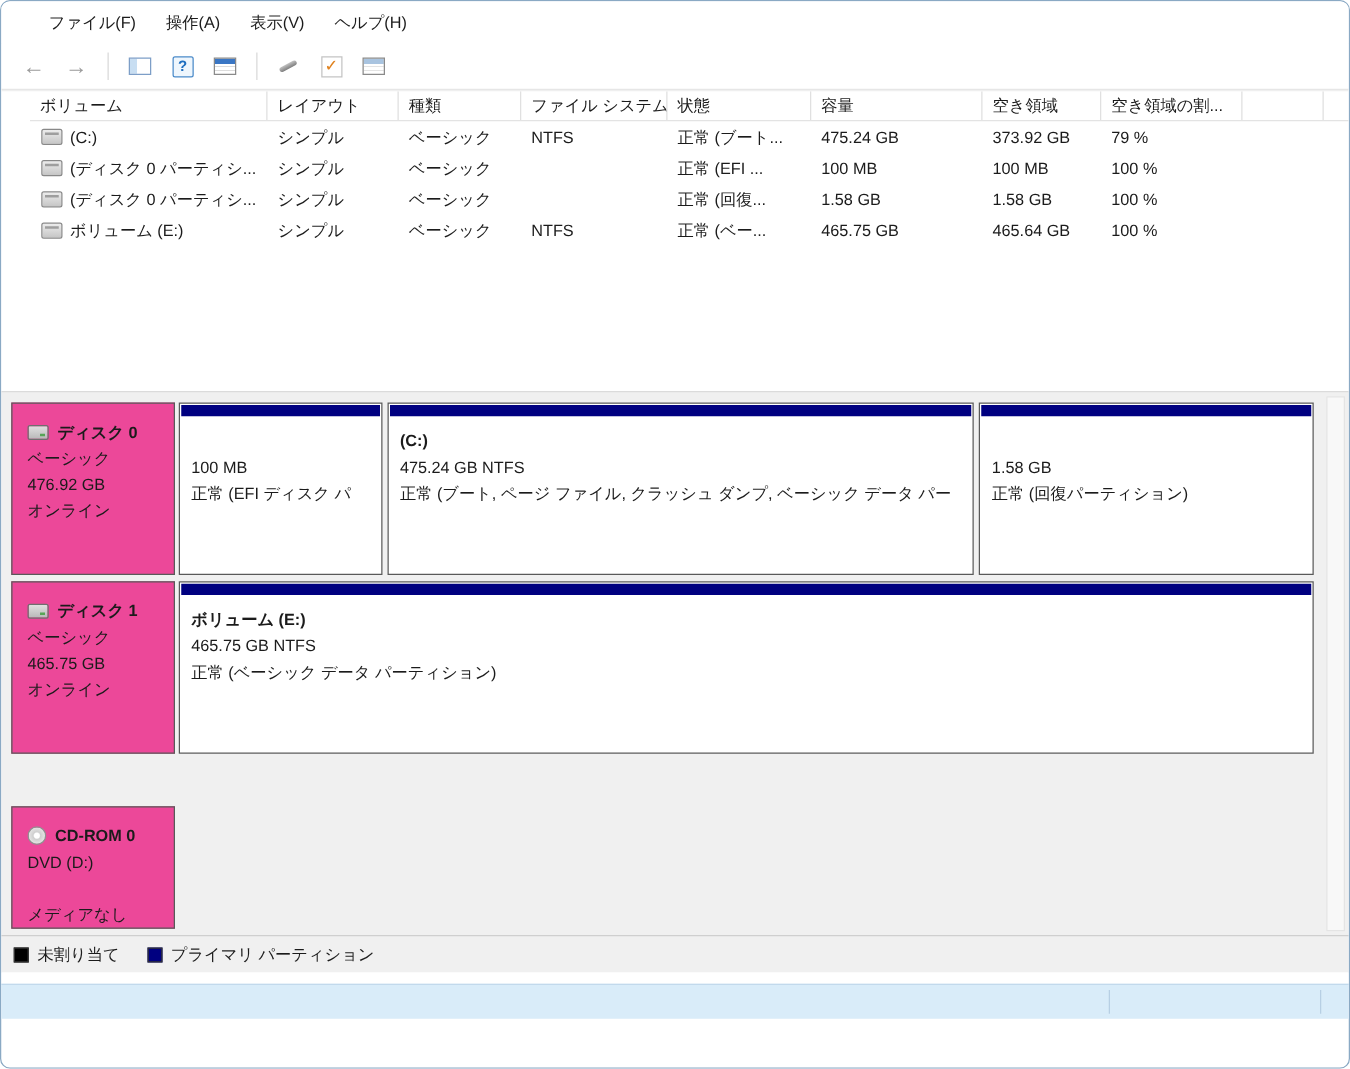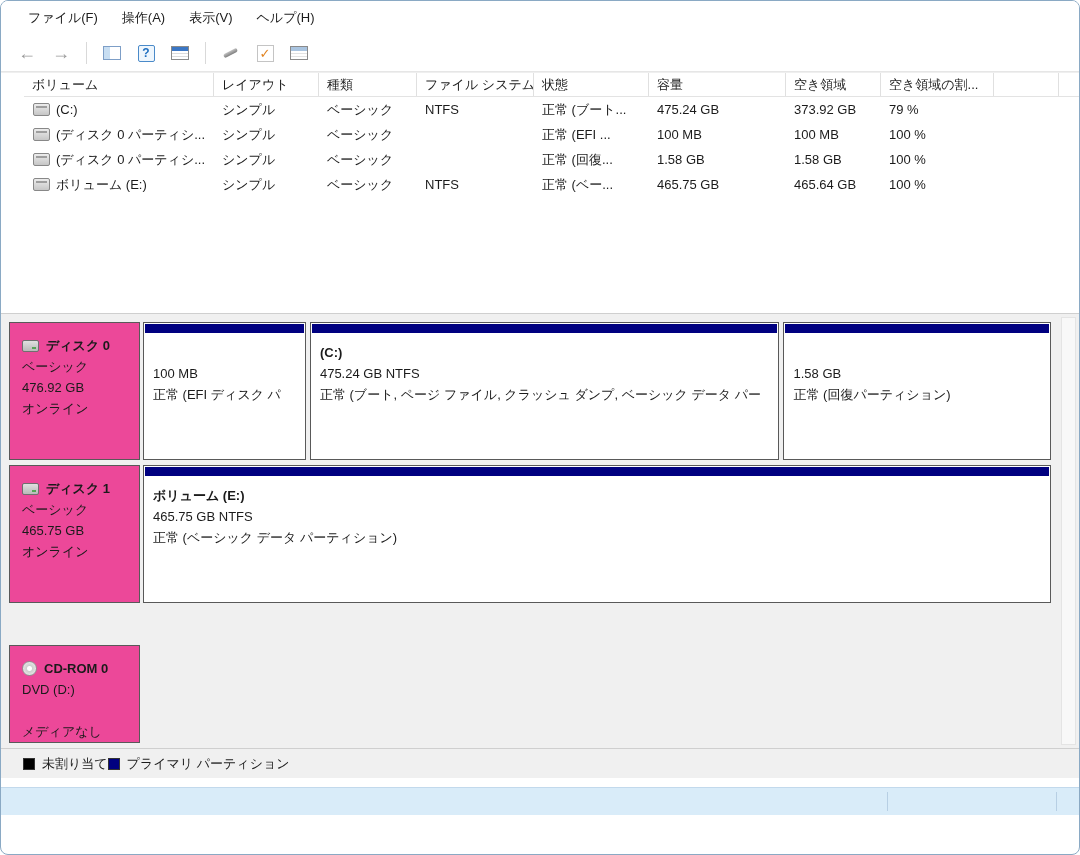--- a/index.html
+++ b/index.html
@@ -13,21 +13,21 @@
   .titlebar{height:42px;background:var(--titlebar-bg,#e9f3fa);display:flex;align-items:center;padding-left:16px;flex:0 0 auto;}
   .app-icon{width:17px;height:13px;border:1px solid #6f6f6f;border-radius:2px;background:linear-gradient(#e3e3e3,#bdbdbd);position:relative;margin-right:10px;flex:0 0 auto;}
   .app-icon::after{content:'';position:absolute;left:2px;top:2px;right:2px;height:3px;background:#8f8f8f;}
   .title{font-size:13.5px;white-space:nowrap;}
   .win-controls{margin-left:auto;display:flex;height:100%;}
   .wbtn{width:58px;height:100%;display:flex;align-items:center;justify-content:center;cursor:default;}
   .wglyph{font-size:16px;color:#202020;line-height:1;}
   .g-maximize{font-size:12px;}
   .g-close{font-size:17px;}
   
-  .menubar{height:34px;background:#fff;display:flex;align-items:center;padding-left:17px;gap:4px;flex:0 0 auto;}
+  .menubar{height:34px;background:#fff;display:flex;align-items:center;padding-left:28px;gap:4px;flex:0 0 auto;}
   .menu-item{padding:5px 10px;white-space:nowrap;}
   
   .toolbar{height:36px;background:#fff;display:flex;align-items:center;padding-left:12px;gap:6px;border-bottom:1px solid #e6e6e6;flex:0 0 auto;}
   .tb-btn{width:28px;height:28px;display:flex;align-items:center;justify-content:center;}
   .tb-sep{width:1px;height:22px;background:#d9d9d9;margin:0 5px;}
   .ic{display:inline-flex;align-items:center;justify-content:center;}
   .ic.back-icon,.ic.forward-icon{color:#9a9a9a;font-size:18px;font-weight:bold;line-height:1;}
   .ic.console-tree-icon{width:18px;height:14px;border:1px solid #7d9ec7;background:linear-gradient(to right,#c8def2 0 6px,#ffffff 6px);box-sizing:border-box;}
   .ic.help-icon{width:17px;height:17px;border:1px solid #4a8ac9;border-radius:2px;background:#eef6fd;color:#1f6fc0;font-weight:bold;font-size:12px;box-sizing:border-box;}
   .ic.properties-icon{width:18px;height:14px;border:1px solid #8a8a8a;box-sizing:border-box;
@@ -58,21 +58,21 @@
   .hdd-icon{width:17px;height:12px;border:1px solid #6f6f6f;border-radius:2px;background:linear-gradient(#e0e0e0,#b9b9b9);position:relative;flex:0 0 auto;box-sizing:border-box;}
   .hdd-icon::after{content:'';position:absolute;right:2px;bottom:2px;width:4px;height:2px;background:#57a457;}
   .cd-icon{width:15px;height:15px;border-radius:50%;border:1px solid #909090;background:radial-gradient(circle at 50% 50%,#ffffff 0 2px,#cfcfcf 3px,#e8e8e8 7px);flex:0 0 auto;box-sizing:border-box;}
   .partitions{flex:1;display:flex;gap:4px;min-width:0;}
   .partition{border:1px solid #595959;background:#fff;box-sizing:border-box;display:flex;flex-direction:column;overflow:hidden;min-width:0;}
   .p-stripe{height:9px;background:var(--navy,#000080);margin:1px 1px 0 1px;flex:0 0 auto;}
   .p-body{padding:9px 8px 0 9px;line-height:21px;white-space:nowrap;overflow:hidden;}
   .p-title{font-weight:bold;min-height:21px;}
   .vscroll{position:absolute;top:3px;bottom:3px;right:3px;width:15px;background:#f8f8f8;border:1px solid #e4e4e4;box-sizing:border-box;}
   
-  .legend{height:30px;background:#f0f0f0;border-top:1px solid #cfcfcf;display:flex;align-items:center;padding-left:22px;flex:0 0 auto;box-sizing:border-box;}
+  .legend{height:30px;background:#f0f0f0;border-top:1px solid #cfcfcf;display:flex;align-items:center;padding-left:10px;gap:22px;flex:0 0 auto;box-sizing:border-box;}
   .legend-item{display:flex;align-items:center;gap:7px;}
   .legend-swatch{width:12px;height:12px;border:1px solid #333;box-sizing:border-box;}
   .bottom-gap{height:9px;background:#fff;flex:0 0 auto;}
   .statusbar{height:28px;background:var(--statusbar-bg,#d9ecf9);border-top:1px solid #c2d9ec;flex:0 0 auto;display:flex;box-sizing:border-box;}
   .sb-fill{flex:1;}
   .sb-sep{width:1px;background:#b7cfe4;margin:4px 0;}
   .sb-seg1{width:168px;}
   .sb-seg2{width:22px;}
 </style>
 </head>

